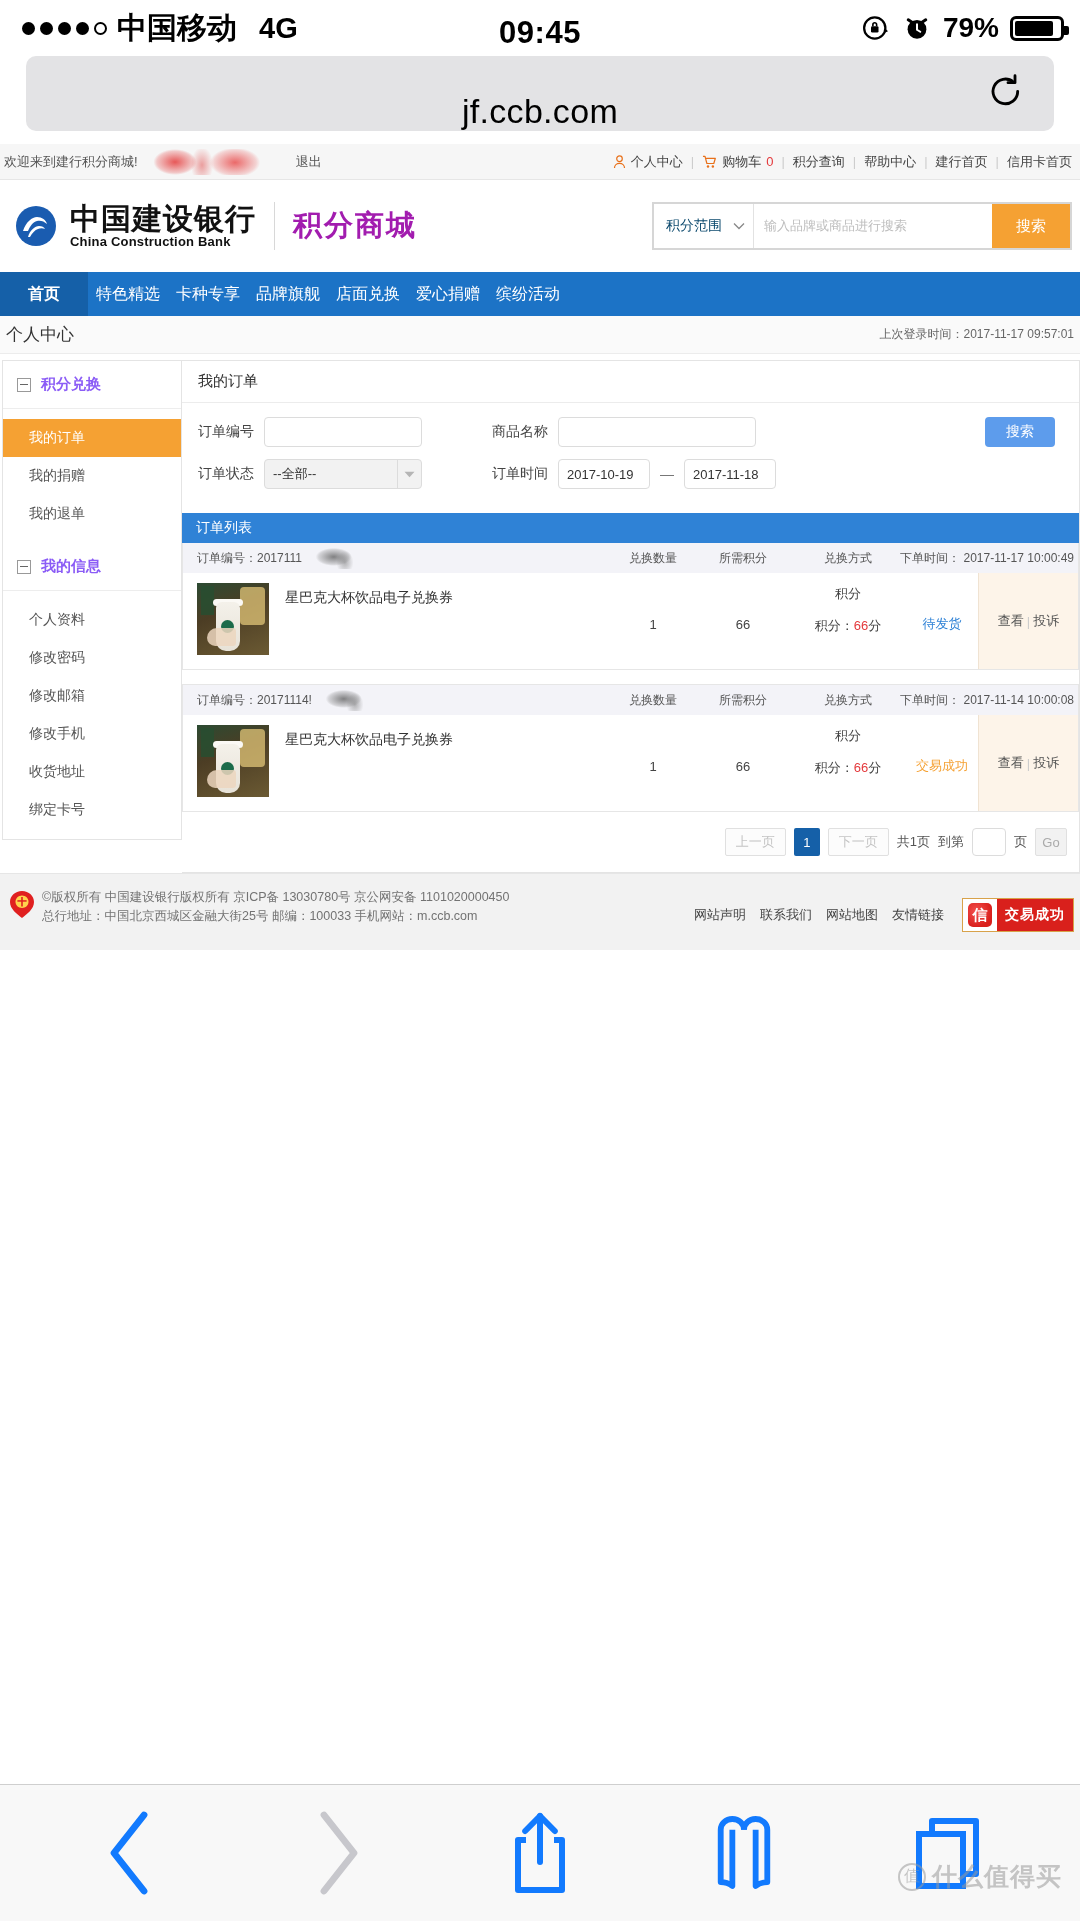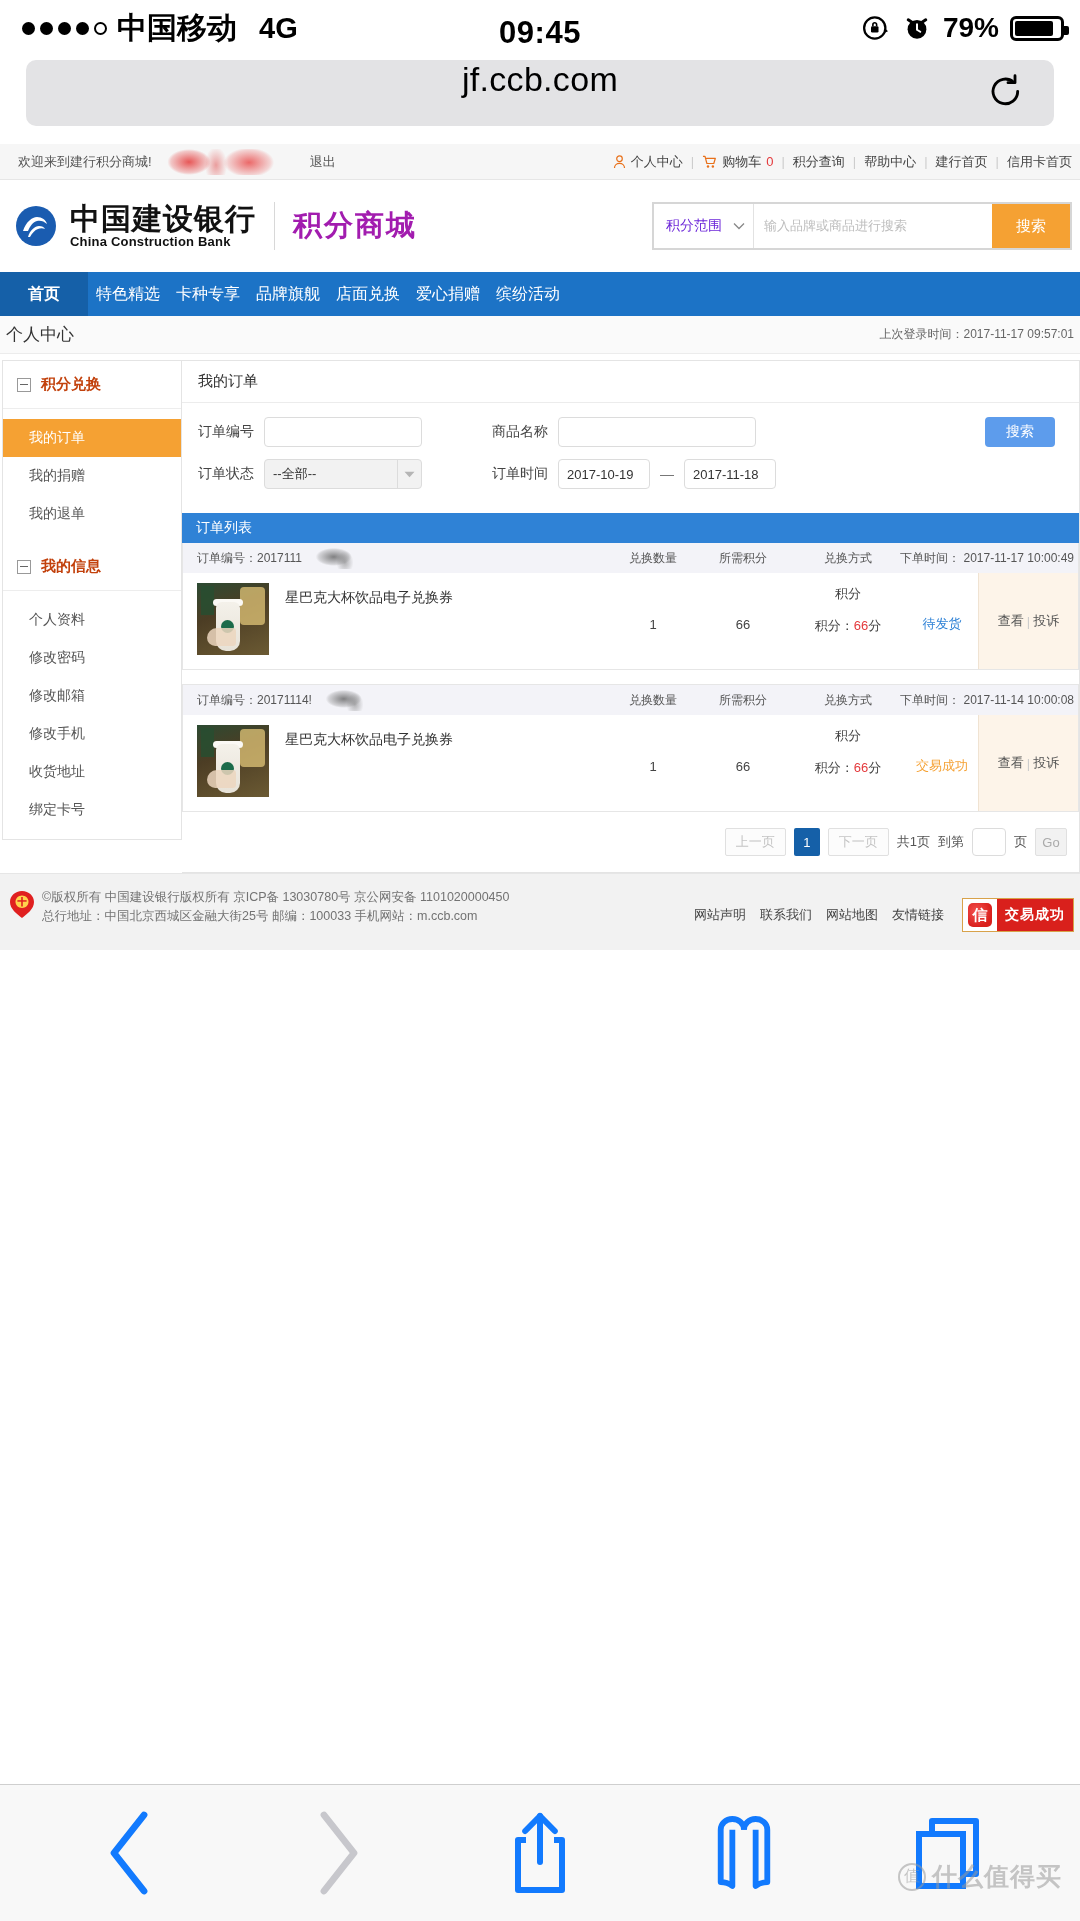--- a/index.html
+++ b/index.html
@@ -44,36 +44,36 @@
   .battery .fill { position: absolute; left: 2px; top: 2px; bottom: 2px; width: 80%; background: #000; border-radius: 2px; }
   .pct { font-size: 28px; font-weight: bold; }
 
   
   .urlbar-wrap {
     height: 88px; background: #ffffff;
     display: flex; align-items: center; justify-content: center;
     padding: 0 26px 14px 26px;
   }
   .urlbar {
-    width: 100%; height: 66px; background: #e3e3e5; border-radius: 10px;
-    display: flex; align-items: flex-start; justify-content: center;
+    width: 100%; height: 75px; background: #e3e3e5; border-radius: 10px;
+    display: flex; align-items: flex-end; justify-content: center;
     position: relative;
   }
   .urlbar .url { font-size: 34px; color: #000; letter-spacing: .3px; }
   .reload { position: absolute; right: 28px; top: 50%; transform: translateY(-50%); }
 
   
   .page { width: 1080px; background: #fff; }
 
   .topbar {
     height: 36px; background: #f6f6f6; border-bottom: 1px solid #e6e6e6;
     display: flex; align-items: center; font-size: 13px; color: #555;
     padding: 0 0 0 4px; position: relative;
   }
-  .topbar .welcome { white-space: nowrap; margin-left: 14px; }
+  .topbar .welcome { white-space: nowrap; }
   .redact {
     display: inline-block; width: 150px; height: 26px; margin: 0 4px;
     background:
       radial-gradient(ellipse 30px 18px at 22% 50%, rgba(228,60,60,.85) 0%, rgba(228,60,60,.25) 60%, transparent 72%),
       radial-gradient(ellipse 34px 20px at 62% 52%, rgba(232,70,70,.8) 0%, rgba(232,70,70,.2) 62%, transparent 74%),
       radial-gradient(ellipse 16px 26px at 40% 62%, rgba(220,50,50,.45) 0%, transparent 70%);
     vertical-align: middle;
   }
   .topbar .logout { color: #555; }
   .topbar-right {
@@ -97,21 +97,21 @@
   .logo-text .en { font-size: 13px; font-weight: bold; color: #111; letter-spacing: .2px; }
   .logo-div { width: 1px; height: 48px; background: #d8d8d8; margin: 0 18px; }
   .mall { font-size: 29px; color: #a21caf; font-weight: bold; letter-spacing: 2px; }
 
   .searchbox {
     margin-left: auto; display: flex; align-items: stretch;
     border: 2px solid #d6d6d6; background: #fff; height: 48px; width: 420px;
   }
   .sb-select {
     width: 100px; display: flex; align-items: center; justify-content: space-between;
-    font-size: 14px; color: #6d28d9; padding: 0 8px 0 12px; border-right: 1px solid #e2e2e2;
+    font-size: 14px; color: #0c4a6e; padding: 0 8px 0 12px; border-right: 1px solid #e2e2e2;
   }
   .sb-input {
     flex: 1; display: flex; align-items: center; padding-left: 10px;
     font-size: 13px; color: #bdbdbd;
   }
   .sb-btn {
     width: 78px; background: #f5a133; color: #fff; font-size: 15px;
     display: flex; align-items: center; justify-content: center;
   }
 
@@ -128,21 +128,21 @@
   }
   .crumbrow .title { font-size: 17px; color: #333; }
   .crumbrow .lastlogin { font-size: 12px; color: #666; }
 
   .body-wrap { display: flex; align-items: flex-start; background: #fff; padding: 6px 0 0 0; }
 
   
   .sidebar { width: 180px; border: 1px solid #e4e4e4; margin-left: 2px; background: #fff; }
   .side-group {
     height: 48px; display: flex; align-items: center; gap: 10px;
-    padding-left: 14px; font-size: 15px; color: #c2410c; font-weight: bold;
+    padding-left: 14px; font-size: 15px; color: #8b5cf6; font-weight: bold;
     border-bottom: 1px solid #ededed; background: #fff;
   }
   .minus-box {
     width: 14px; height: 14px; border: 1px solid #999; display: flex;
     align-items: center; justify-content: center;
   }
   .minus-box i { display: block; width: 8px; height: 1px; background: #666; }
   .side-item {
     height: 38px; display: flex; align-items: center; padding-left: 26px;
     font-size: 14px; color: #555;

